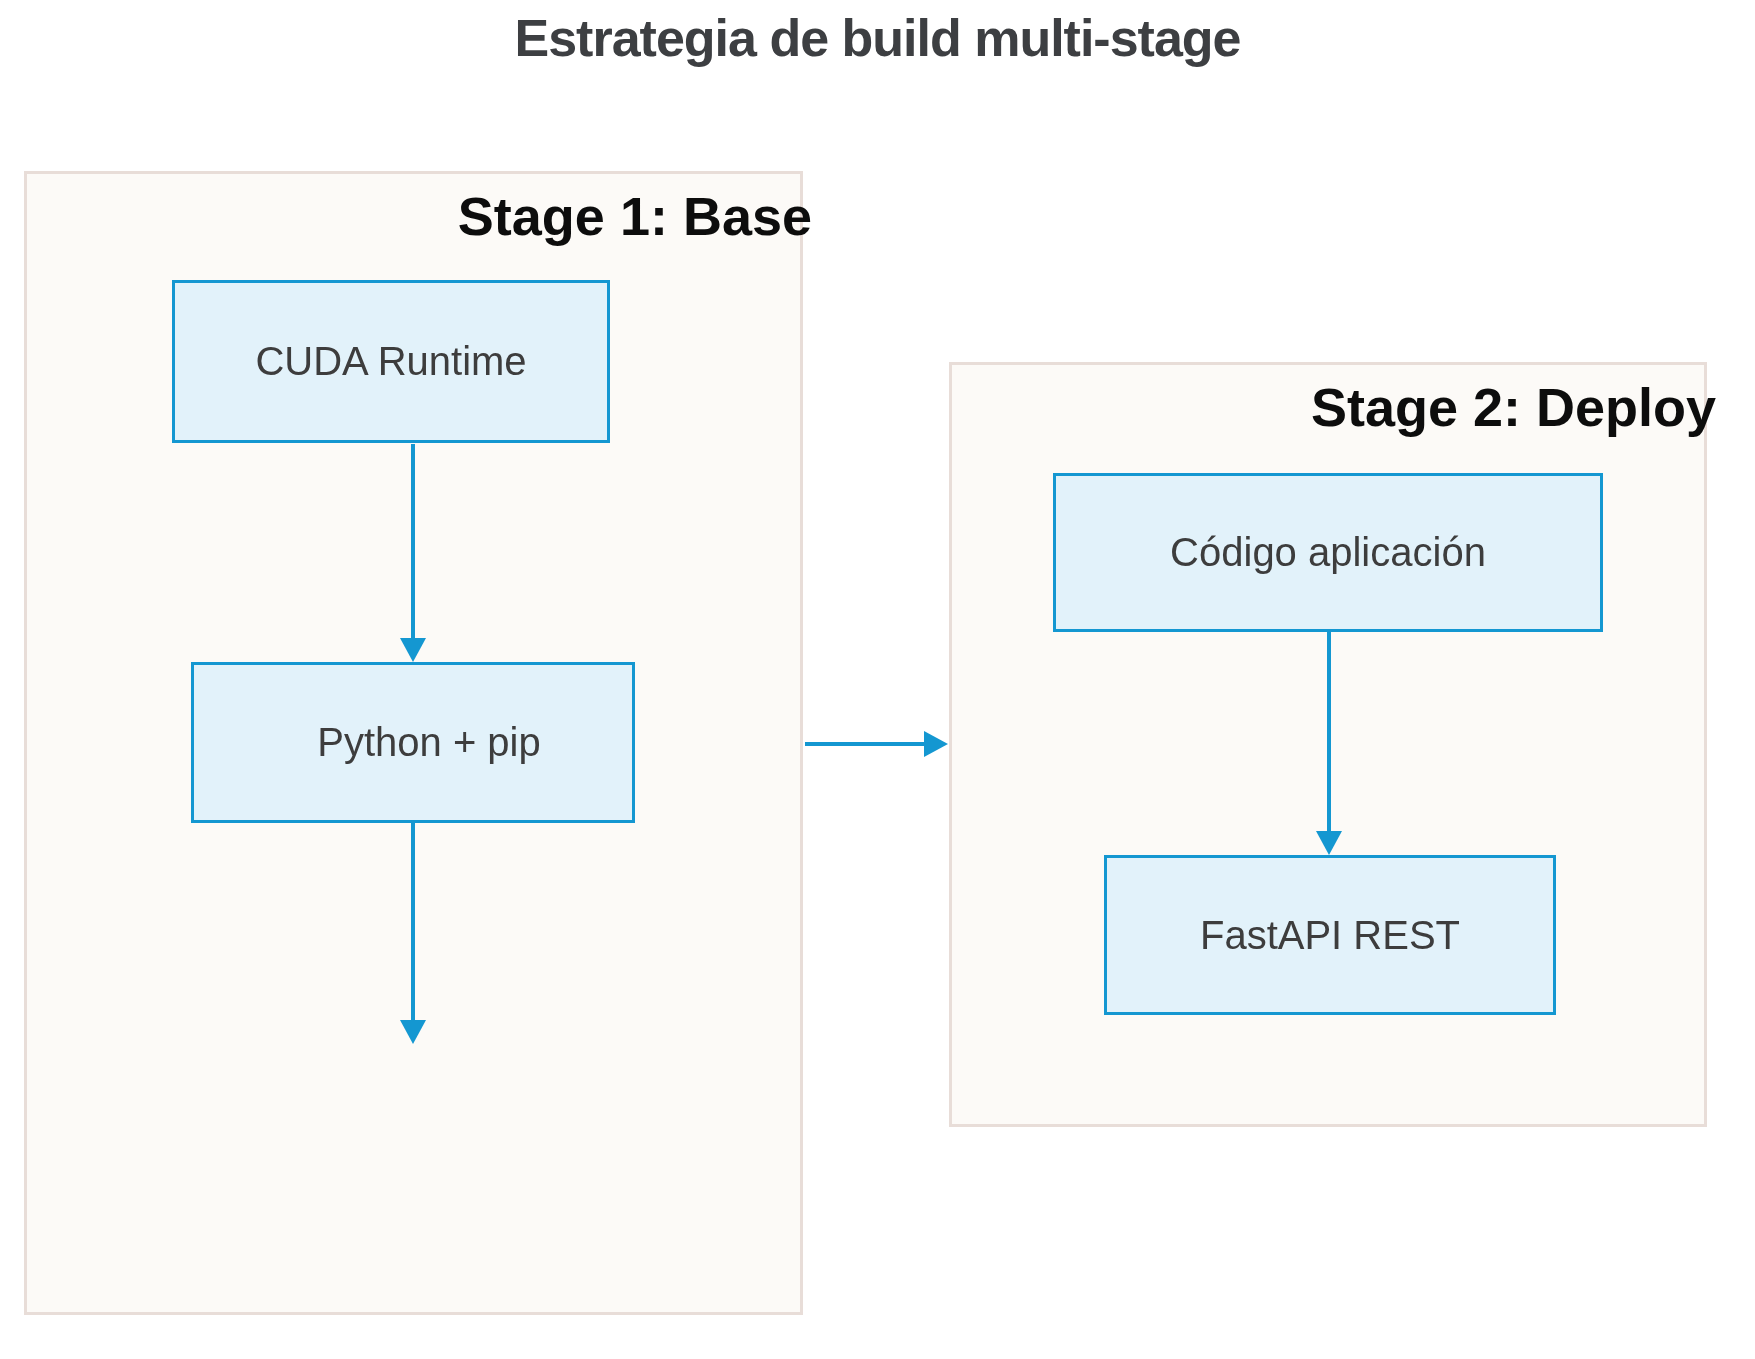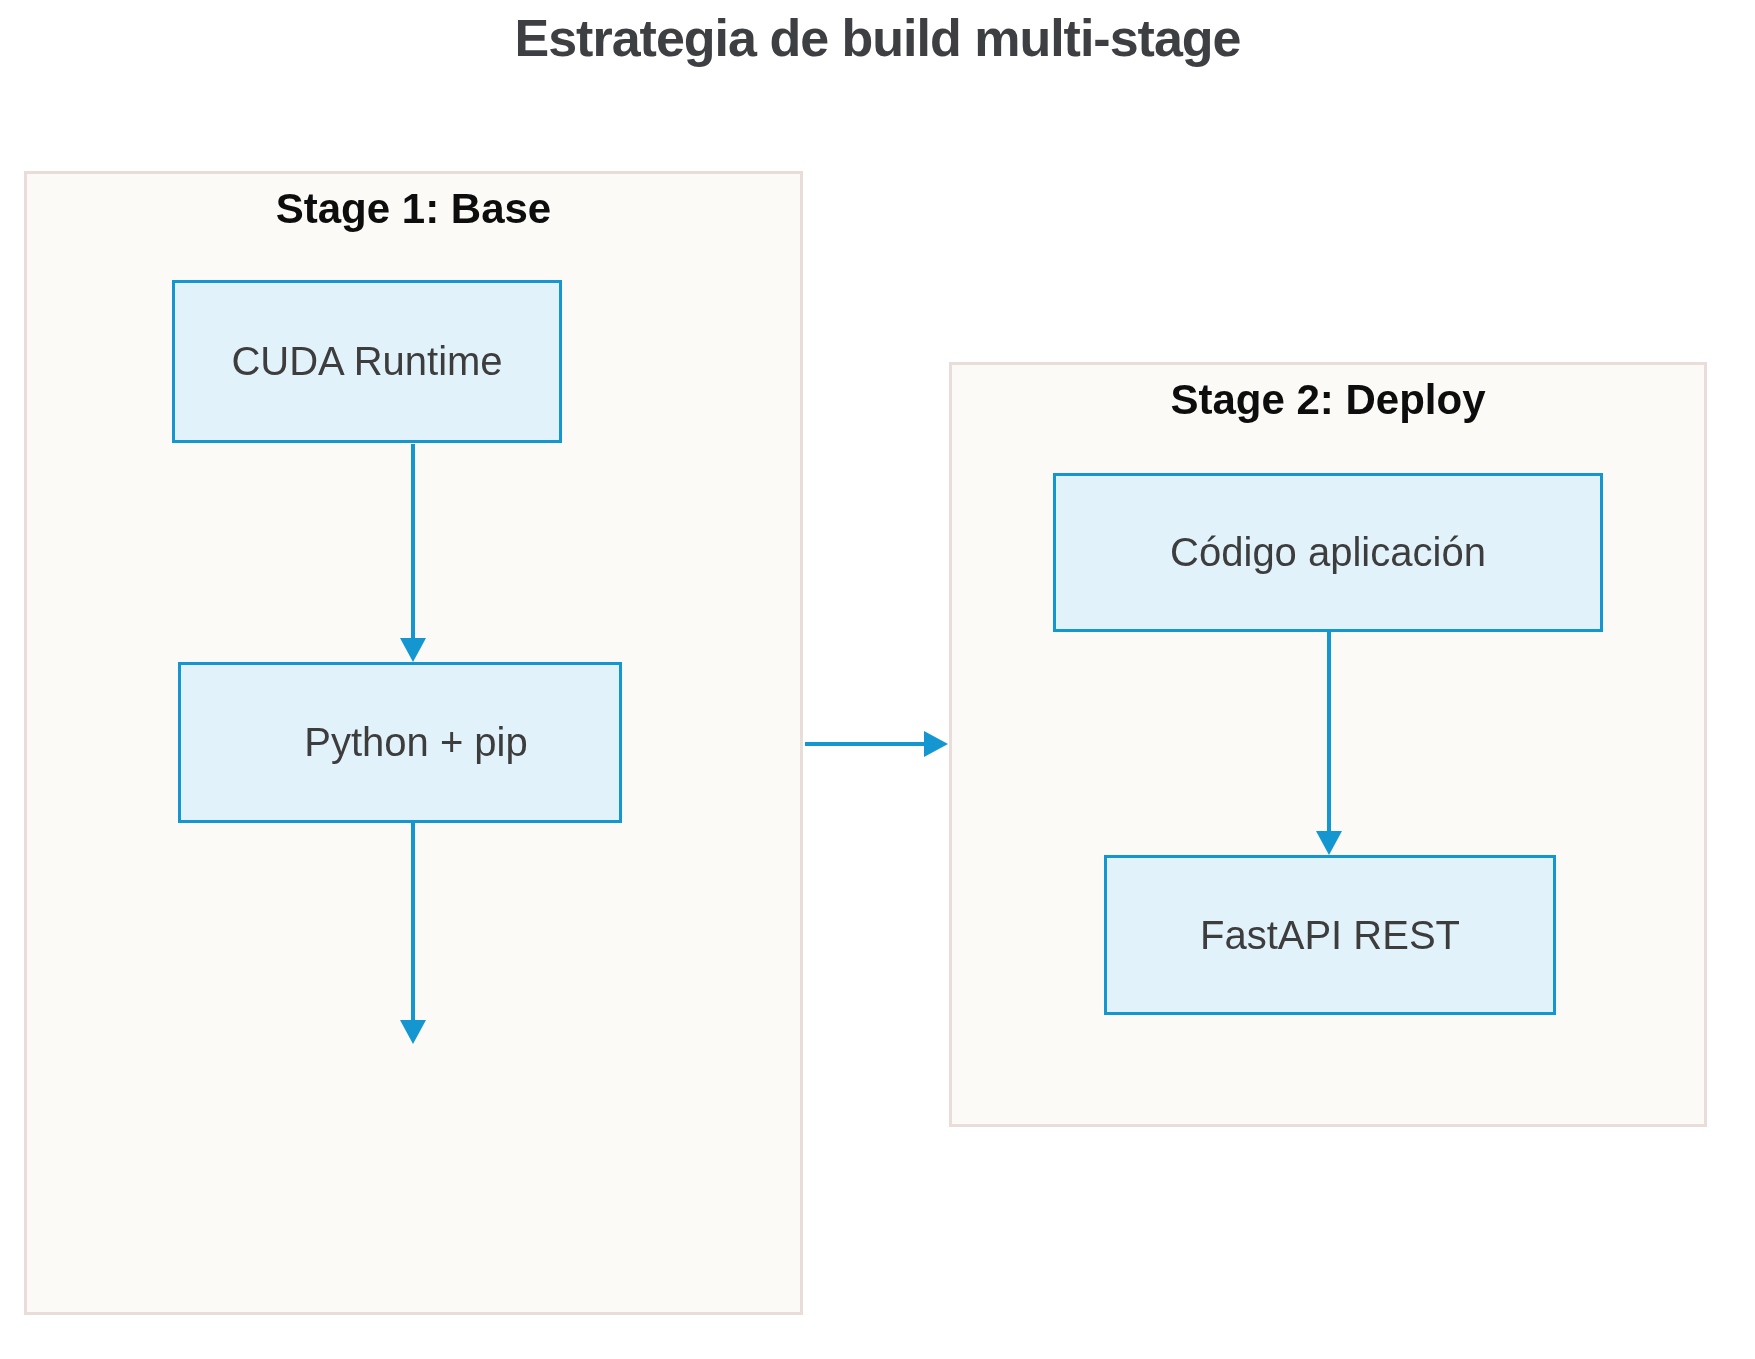--- a/index.html
+++ b/index.html
@@ -30,39 +30,39 @@
   }
   .cluster{
     position:absolute;
     background:var(--cluster-fill);
     border:3px solid var(--cluster-border);
     box-sizing:border-box;
   }
   .cluster1{left:24px;top:171px;width:779px;height:1144px;}
   .cluster2{left:949px;top:362px;width:758px;height:765px;}
   .cluster-label{
-    position:absolute;left:0;top:11px;width:100%;
-    text-align:center;
-    font-size:42px;font-weight:bold;
+    position:absolute;left:12px;top:11px;width:100%;
+    text-align:right;
+    font-size:54px;font-weight:bold;
     color:var(--cluster-label-text);
   }
   .node{
     position:absolute;
     background:var(--node-fill);
     border:3px solid var(--node-border);
     box-sizing:border-box;
     display:flex;align-items:center;justify-content:center;
   }
   .node-label{
     font-size:40px;
     color:var(--node-text);
     white-space:nowrap;
   }
-  .node-cuda    {left:172px; top:280px;  width:390px; height:163px;}
-  .node-python  {left:178px; top:662px;  width:444px; height:161px;padding-left:32px;}
+  .node-cuda    {left:172px; top:280px;  width:438px; height:163px;}
+  .node-python  {left:191px; top:662px;  width:444px; height:161px;padding-left:32px;}
   .node-ocr     {left:127px; top:1044px; width:573px; height:163px;}
   .node-codigo  {left:1053px;top:473px;  width:550px; height:159px;}
   .node-fastapi {left:1104px;top:855px;  width:452px; height:160px;}
 
   .edge-line{position:absolute;background:var(--arrow);}
   .edge-line.v{width:4px;}
   .edge-line.h{height:4px;}
   .line-cuda-python  {left:411px; top:444px; height:196px;}
   .line-python-ocr   {left:411px; top:823px; height:199px;}
   .line-codigo-fastapi{left:1327px;top:632px; height:201px;}

